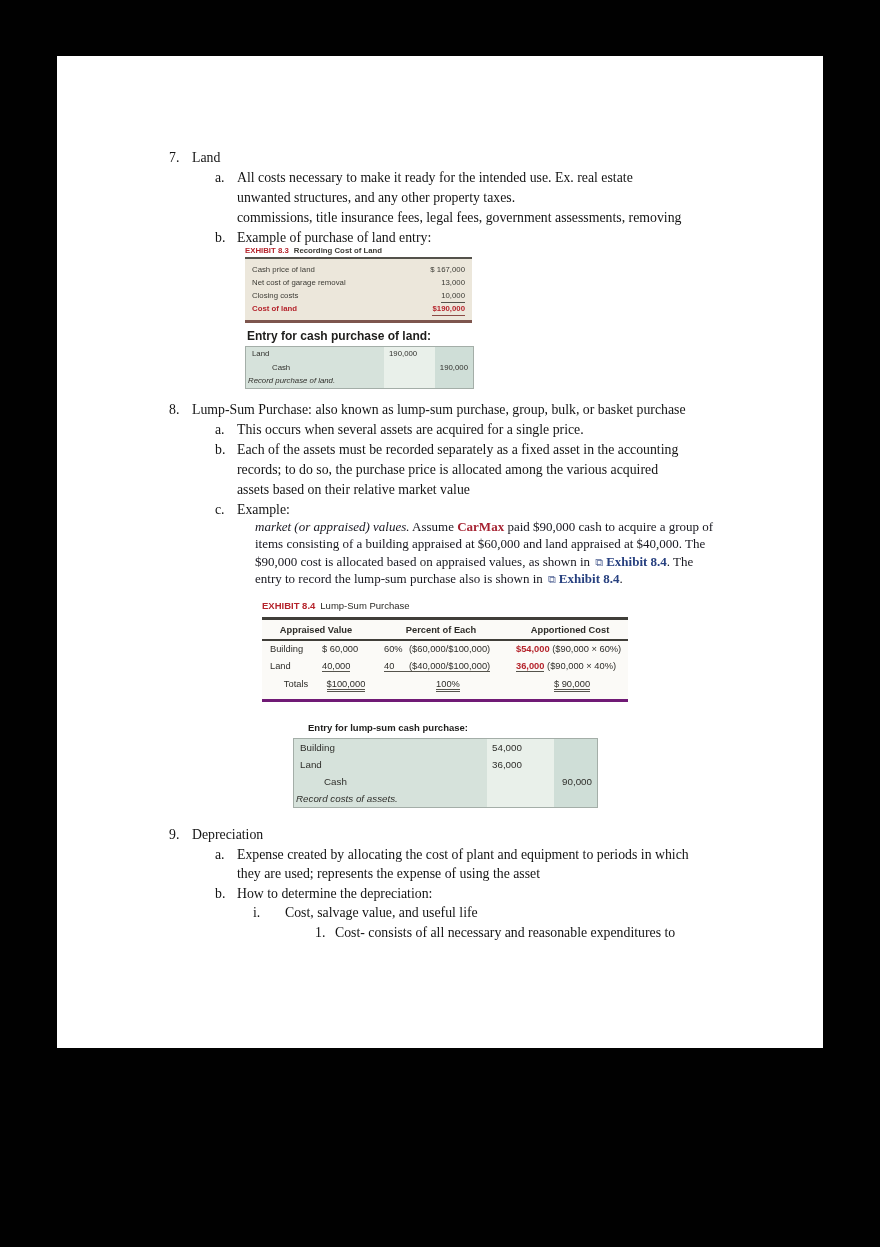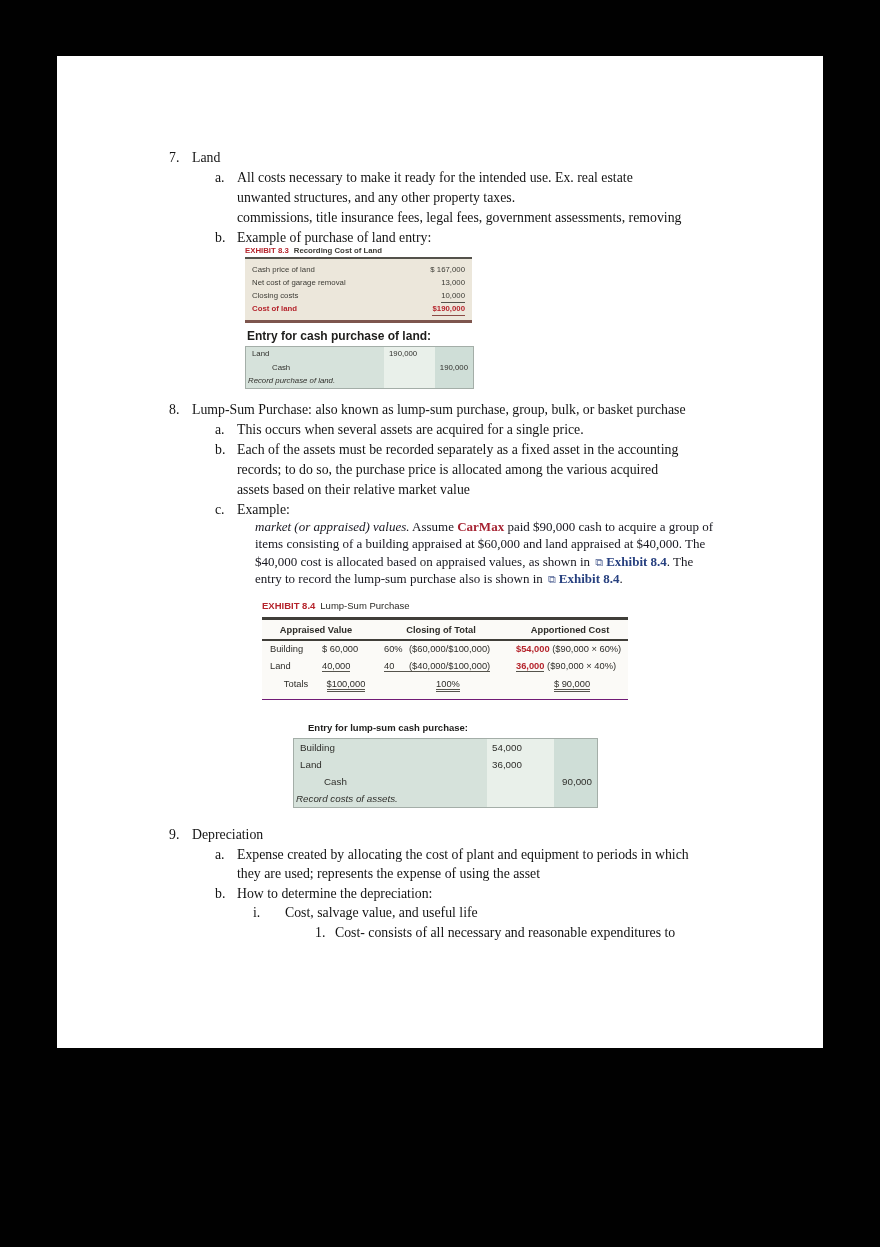--- a/index.html
+++ b/index.html
@@ -69,21 +69,21 @@
   .excerpt .brand { font-weight:bold; color:#a62433; }
   .exlink { color:#27407f; font-weight:bold; cursor:pointer; }
   .exicon {
     display:inline-block; font-size:11px; color:#5a6b9a; font-weight:normal;
     margin:0 3px 0 2px; font-family:"DejaVu Sans", sans-serif;
   }
 
   
   .ex84 {
     position:absolute; left:205px; top:561px; width:366px; box-sizing:border-box;
-    background:#fbfaf7; border-top:3px solid #403e39; border-bottom:1px solid #701a75;
+    background:#fbfaf7; border-top:3px solid #403e39; border-bottom:3px solid #701a75;
     padding-bottom:5px; display:grid; grid-template-columns:60px 48px 142px 1fr;
     grid-template-rows:21px 17px 17px 19px;
     font-family:"Liberation Sans", sans-serif; font-size:9.3px; color:#2e2d29;
   }
   .ex84 .h { font-weight:bold; text-align:center; border-bottom:2px solid #403e39; line-height:20px; white-space:nowrap; }
   .ex84 .h12 { grid-column:1 / 3; }
   .ex84 .cell { line-height:17px; white-space:nowrap; }
   .ex84 .trow { line-height:19px;text-align:center; }
   .ex84 .nm { padding-left:8px; }
   .ex84 .ap { }
@@ -175,29 +175,29 @@
       </div>
     <div class="nline">
         <span class="mk" style="left:46px">c.</span>
         <span class="tx" style="left:68px">Example:</span>
       </div>
   </section>
 
   <div class="excerpt">
     <div class="exline"><span class="it">market (or appraised) values.</span><span> Assume </span><span class="brand">CarMax</span><span> paid </span><span class="b">$90,000</span><span> cash to acquire a group of</span></div>
     <div class="exline"><span>items consisting of a building appraised at </span><span class="b">$60,000</span><span> and land appraised at </span><span class="b">$40,000</span><span>. The</span></div>
-    <div class="exline"><span>$40,000 cost is allocated based on appraised values, as shown in </span><span class="exlink"><span class="exicon">⧉</span><span>Exhibit 8.4</span></span><span>. The</span></div>
+    <div class="exline"><span>$90,000 cost is allocated based on appraised values, as shown in </span><span class="exlink"><span class="exicon">⧉</span><span>Exhibit 8.4</span></span><span>. The</span></div>
     <div class="exline"><span>entry to record the lump-sum purchase also is shown in </span><span class="exlink"><span class="exicon">⧉</span><span>Exhibit 8.4</span></span><span>.</span></div>
   </div>
 
   <div class="exlabel ex84-label"><span class="extag">EXHIBIT 8.4</span><span class="extitle">Lump-Sum Purchase</span></div>
 
   <div class="ex84">
     <div class="h h12">Appraised Value</div>
-    <div class="h">Closing of Total</div>
+    <div class="h">Percent of Each</div>
     <div class="h">Apportioned Cost</div>
 
     <div class="cell nm">Building</div>
     <div class="cell ap"><span>$ 60,000</span></div>
     <div class="cell pc"><span class="pct">60%</span><span>($60,000/$100,000)</span></div>
     <div class="cell co"><span class="red">$54,000</span> <span>($90,000 × 60%)</span></div>
 
     <div class="cell nm">Land</div>
     <div class="cell ap"><span class="u1">40,000</span></div>
     <div class="cell pc"><span class="u1"><span class="pct">40</span><span>($40,000/$100,000)</span></span></div>

